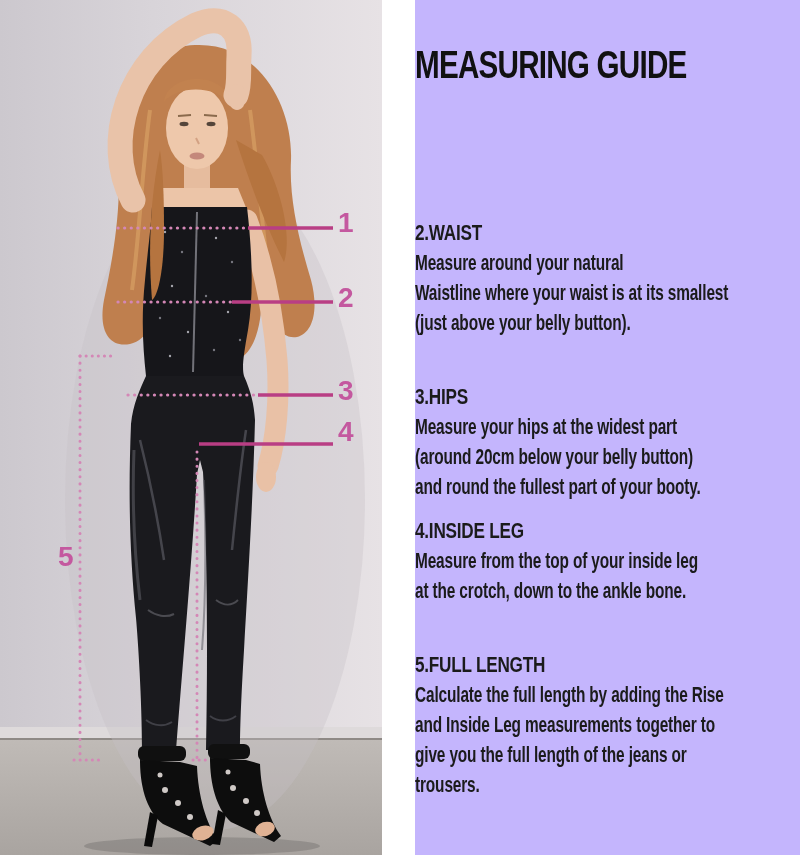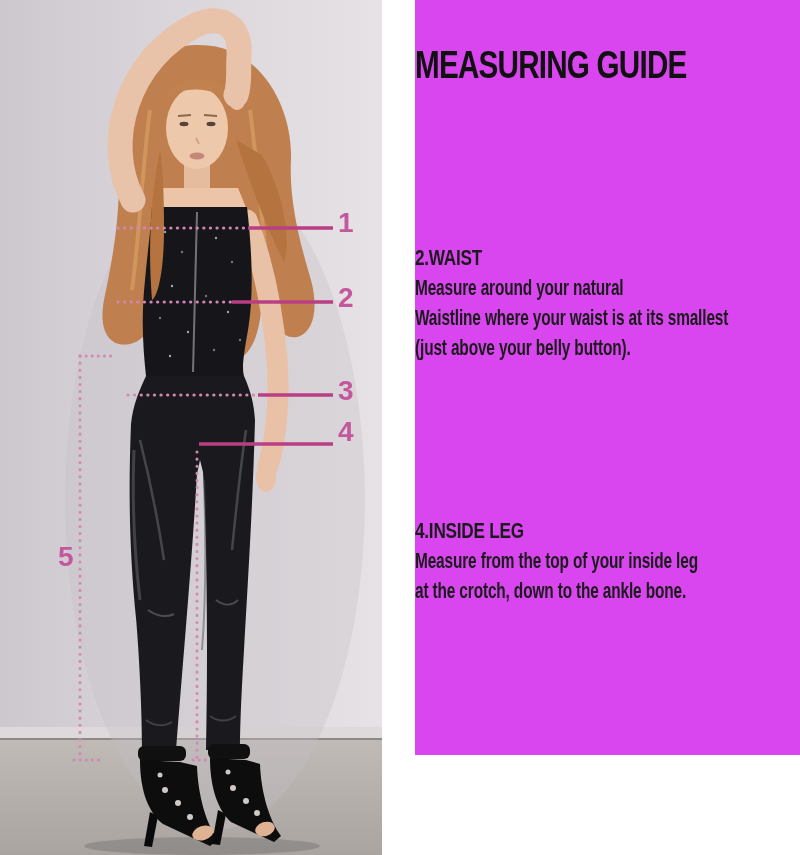--- a/index.html
+++ b/index.html
@@ -21,21 +21,21 @@
     position:absolute;left:0;top:727px;width:382px;height:11px;
     background:#dedadb;border-bottom:2px solid #8e8985;
   }
   .photo-svg{position:absolute;left:0;top:0;}
   .overlay-svg{position:absolute;left:0;top:0;}
   .marker-num{
     font-family:"Liberation Sans",sans-serif;font-weight:700;font-size:28px;
     fill:#c4589f;
   }
   
-  .guide-panel{position:absolute;left:415px;top:0;width:385px;height:755px;background:#d946ef;}
+  .guide-panel{position:absolute;left:415px;top:0;width:385px;height:855px;background:#c4b5fd;}
   .guide-title{
     position:absolute;left:0;top:44px;
     font-size:38px;font-weight:700;color:#111;letter-spacing:-1px;
     transform:scaleX(.78);transform-origin:left top;white-space:nowrap;
   }
   .section{position:absolute;left:0;width:385px;color:#1b1b1b;}
   .section .heading{
     font-size:22px;font-weight:700;line-height:30px;white-space:nowrap;
     transform:scaleX(.78);transform-origin:left top;letter-spacing:-.3px;
   }
@@ -193,27 +193,40 @@
       <line x1="74" y1="760" x2="103" y2="760" stroke="#d487b6" stroke-width="3" stroke-linecap="round" stroke-dasharray="0.1 6"></line>
       <text class="marker-num" x="58" y="566">5</text>
     </g>
   </svg>
 </div>
 
 <div class="guide-panel">
   <div class="guide-title">MEASURING GUIDE</div>
 
 
-  <div class="section" style="top:243px">
+  <div class="section" style="top:218px">
     <div class="heading">2.WAIST</div>
     <div class="bodyline">Measure around your natural</div>
     <div class="bodyline">Waistline where your waist is at its smallest</div>
     <div class="bodyline">(just above your belly button).</div>
   </div>
 
+  <div class="section" style="top:382px">
+    <div class="heading">3.HIPS</div>
+    <div class="bodyline">Measure your hips at the widest part</div>
+    <div class="bodyline">(around 20cm below your belly button)</div>
+    <div class="bodyline">and round the fullest part of your booty.</div>
+  </div>
 
   <div class="section" style="top:516px">
     <div class="heading">4.INSIDE LEG</div>
     <div class="bodyline">Measure from the top of your inside leg</div>
     <div class="bodyline">at the crotch, down to the ankle bone.</div>
   </div>
 
+  <div class="section" style="top:650px">
+    <div class="heading">5.FULL LENGTH</div>
+    <div class="bodyline">Calculate the full length by adding the Rise</div>
+    <div class="bodyline">and Inside Leg measurements together to</div>
+    <div class="bodyline">give you the full length of the jeans or</div>
+    <div class="bodyline">trousers.</div>
+  </div>
 </div>
 
 </body></html>

